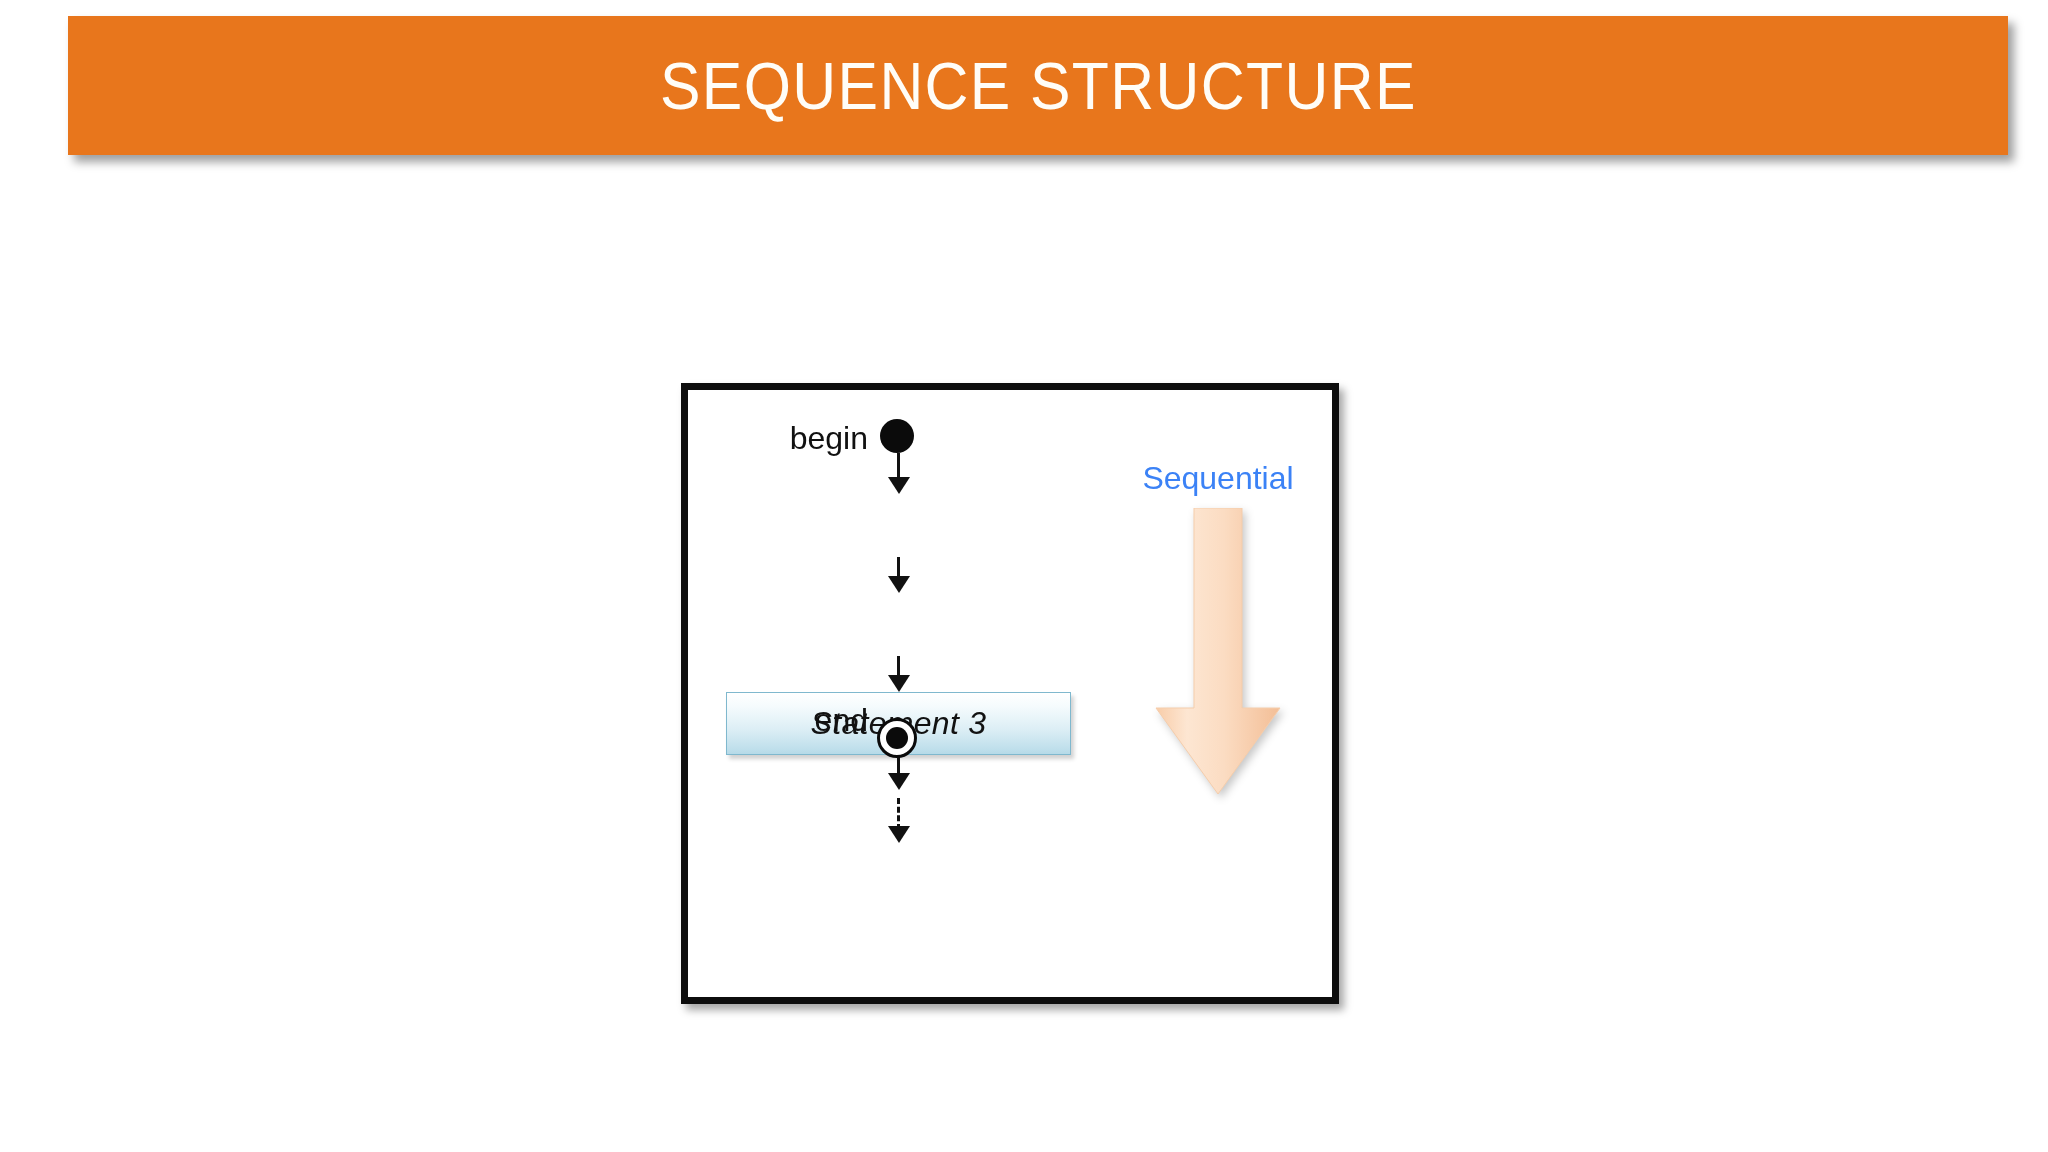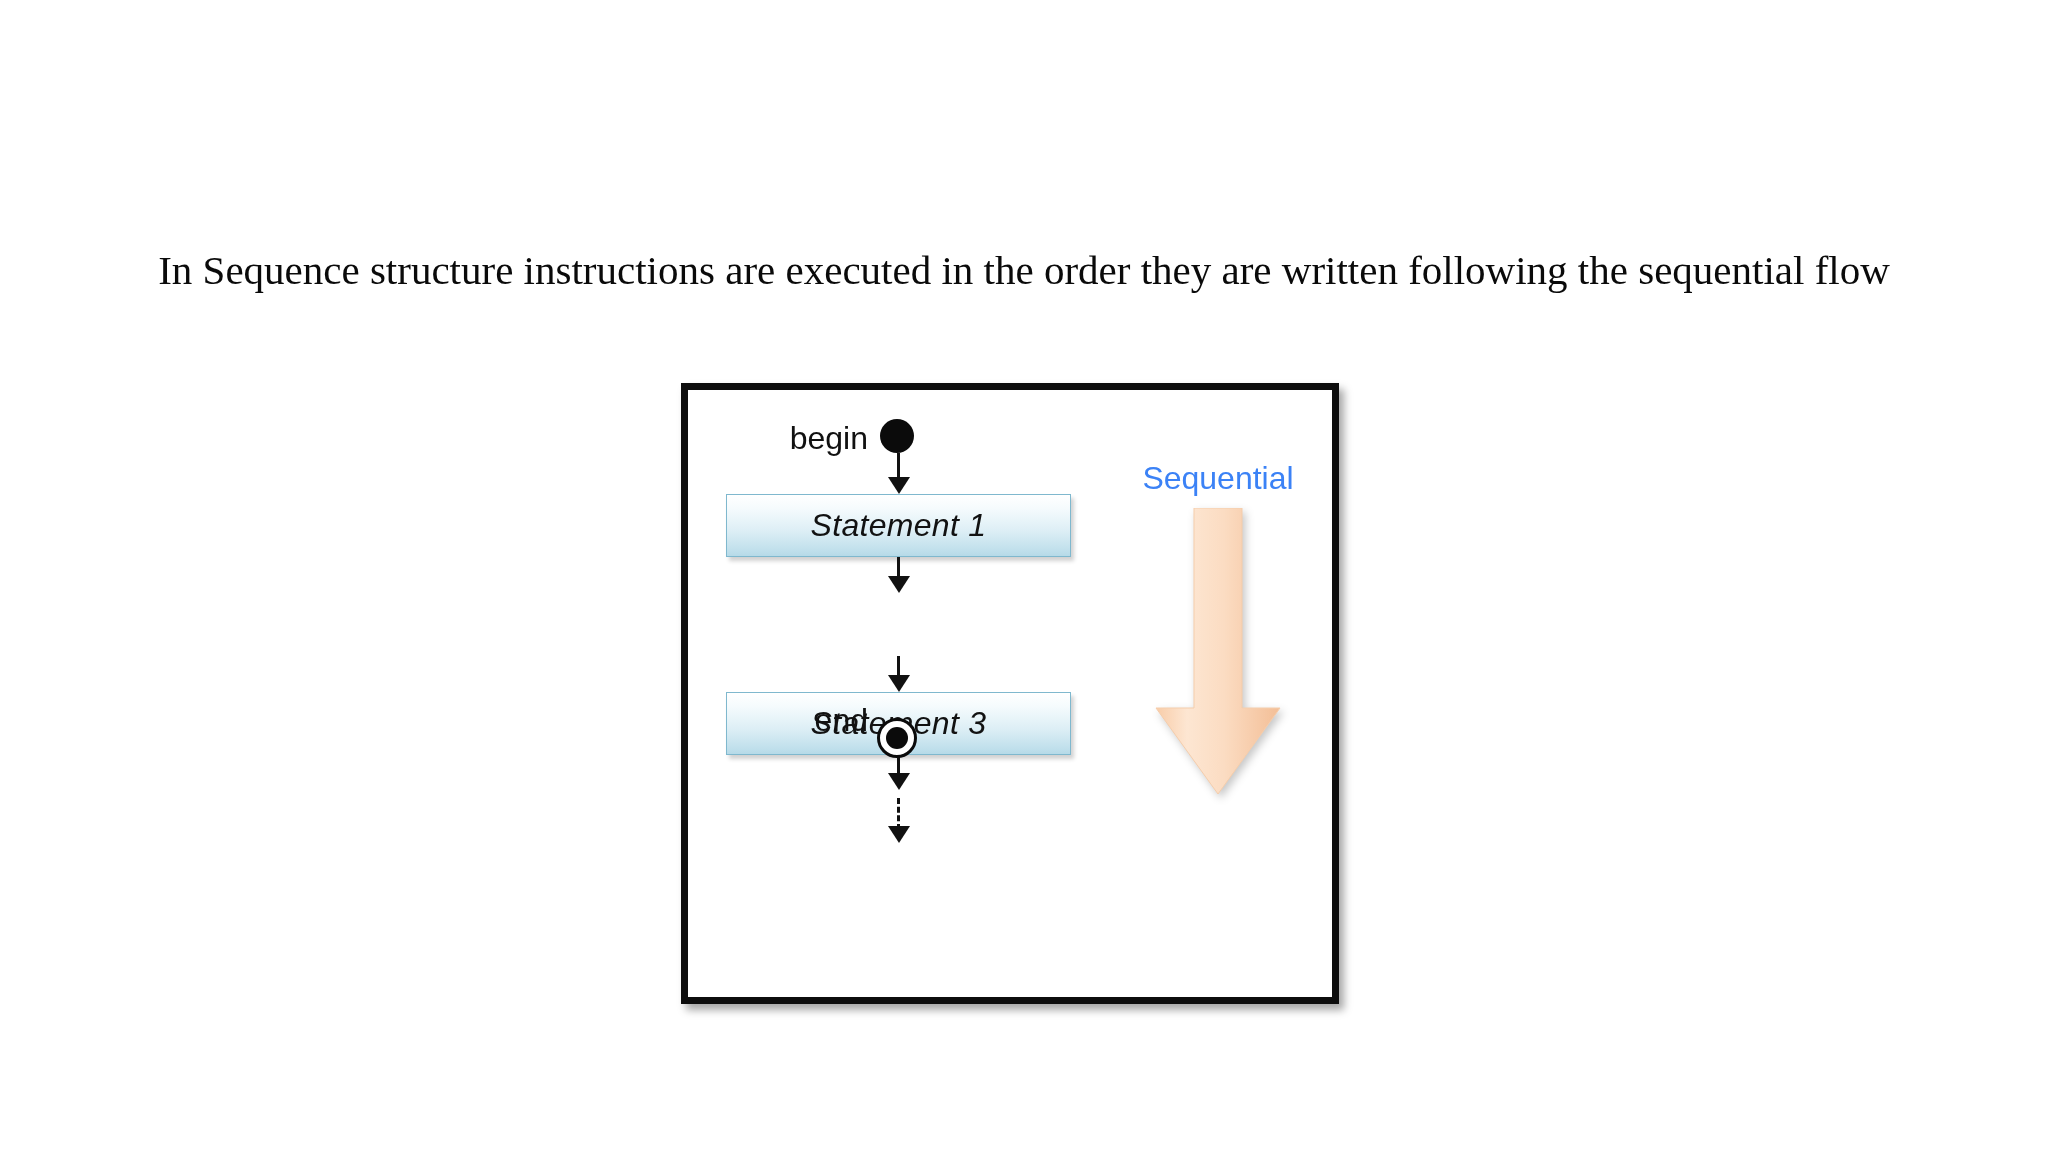--- a/index.html
+++ b/index.html
@@ -228,37 +228,36 @@
     color: #f2f2f2;
     letter-spacing: 0.6px;
     white-space: nowrap;
   }
 </style>
 </head>
 <body>
 
 <div class="slide">
 
-
-  <div class="body-text">In Sequence structure instructions are executed in the order they are written following the sequential flow</div>
+  <div class="title-banner">
+    <div class="title-text">SEQUENCE STRUCTURE</div>
+  </div>
+
 
   <div class="diagram-frame">
     <div class="diagram-inner">
 
       <div class="begin-label">begin</div>
       <div class="begin-dot"></div>
 
       <div class="connector" style="top:63px;height:41px;">
         <div class="line" style="height:28px;"></div>
         <div class="head" style="top:24px;"></div>
       </div>
 
-      <div class="stmt-box" style="top:104px;">
-        <span class="stmt-label">Statement 1</span>
-      </div>
 
       <div class="connector" style="top:167px;height:36px;">
         <div class="line" style="height:24px;"></div>
         <div class="head" style="top:19px;"></div>
       </div>
 
 
       <div class="connector" style="top:266px;height:36px;">
         <div class="line" style="height:24px;"></div>
         <div class="head" style="top:19px;"></div>

